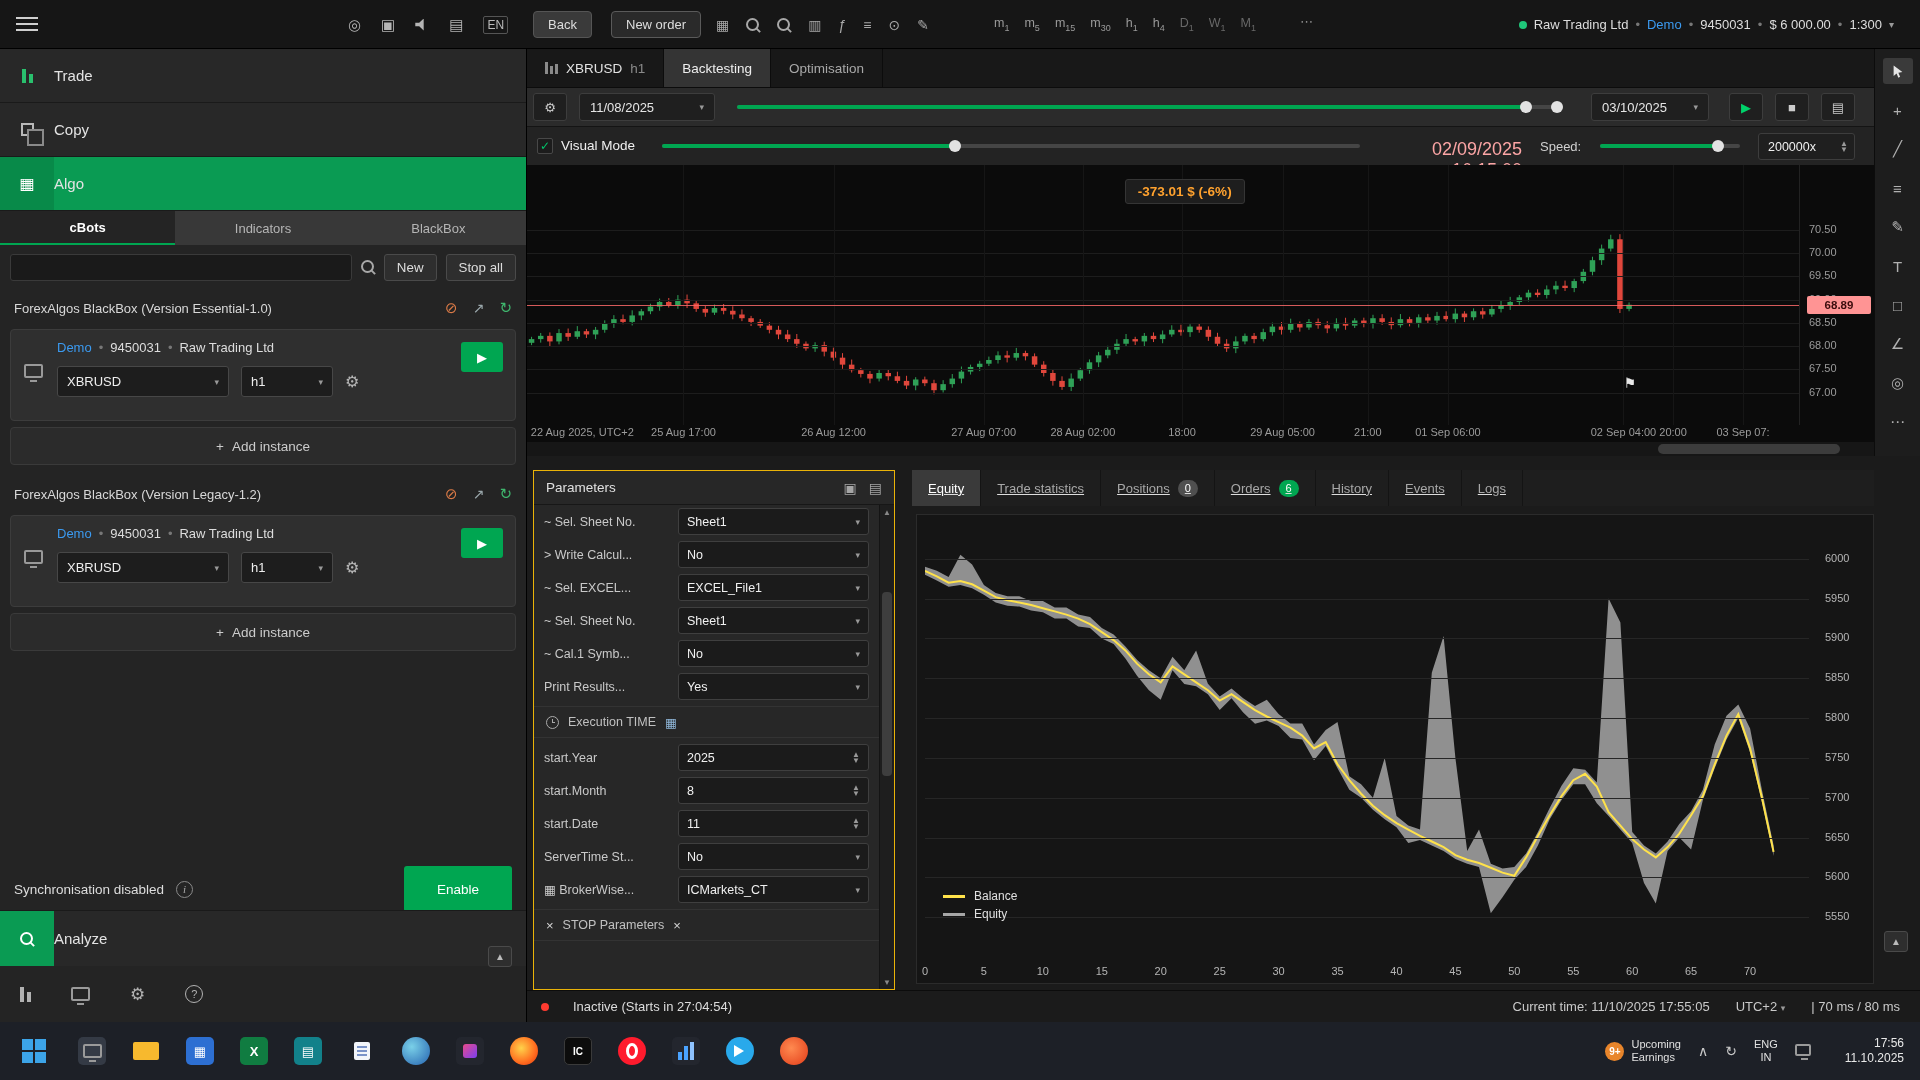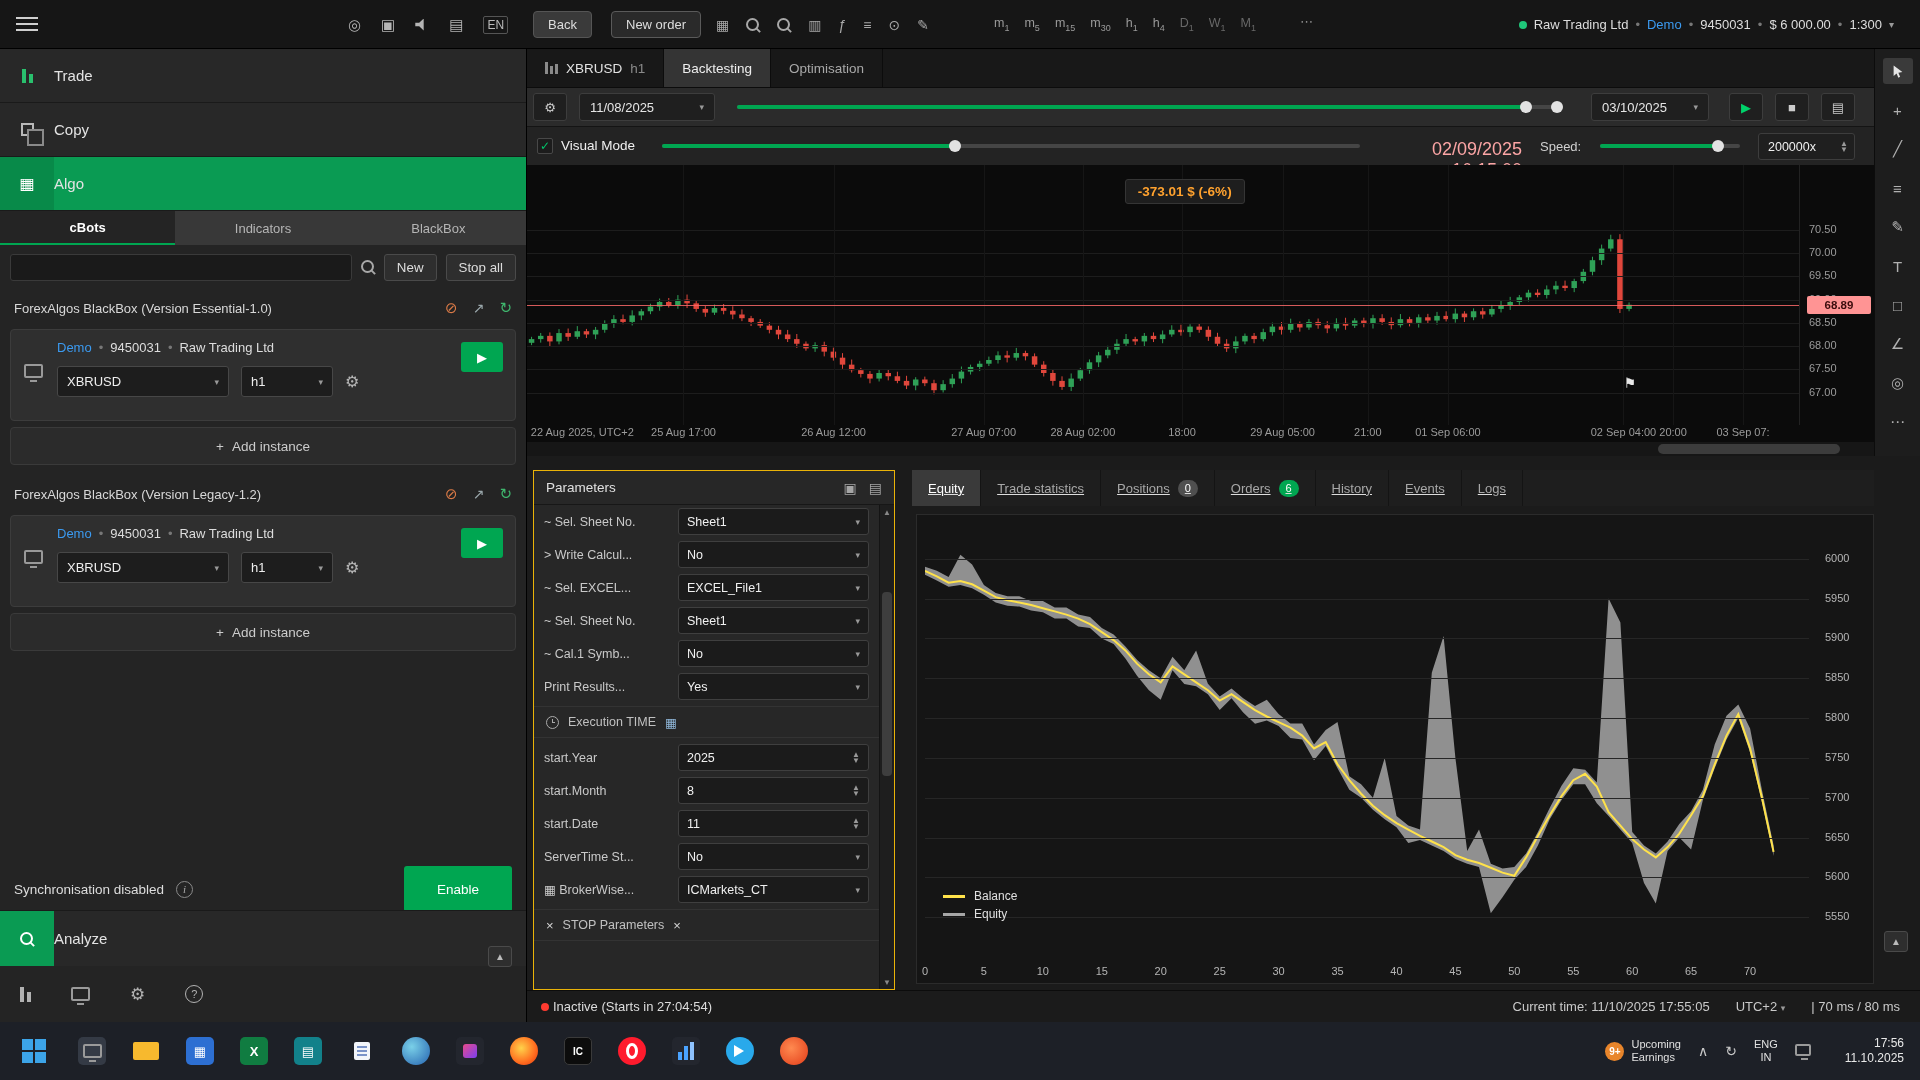--- a/index.html
+++ b/index.html
@@ -145,21 +145,21 @@
   .equity-box { position:absolute; top:44px; left:4px; right:0; bottom:6px; background:#151515; border:1px solid #2b2b2b; }
   .eq-plot { position:absolute; left:8px; top:8px; right:64px; bottom:30px; }
   .eq-hgrid { position:absolute; left:0; right:0; height:1px; background:#262626; }
   .eq-ylab { position:absolute; font-size:11px; color:#b5b5b5; }
   .eq-xlab { position:absolute; bottom:6px; font-size:11px; color:#b5b5b5; transform:translateX(-50%); }
   .legend { position:absolute; left:26px; bottom:58px; z-index:5; }
   .leg-row { display:flex; align-items:center; gap:9px; margin-bottom:4px; font-size:12px; color:#e0e0e0; }
   .leg-swatch { width:22px; height:3px; }
   .panel-collapse { position:absolute; right:12px; bottom:38px; width:24px; height:21px; background:#2e2e2e; border:1px solid #4a4a4a; border-radius:3px; display:flex; align-items:center; justify-content:center; color:#bbb; font-size:10px; cursor:pointer; }
 
-  .statusbar { position:absolute; left:0; right:0; bottom:0; height:32px; background:#1b1b1b; border-top: 1px solid #0c0c0c; display:flex; align-items:center; padding:0 20px 0 14px; gap:4px; font-size:13px; }
+  .statusbar { position:absolute; left:0; right:0; bottom:0; height:32px; background:#1b1b1b; border-top: 1px solid #0c0c0c; display:flex; align-items:center; padding:0 20px 0 14px; gap:24px; font-size:13px; }
   .red-dot { width:8px; height:8px; border-radius:50%; background:#ff3b30; }
   .sb-right { margin-left:auto; display:flex; align-items:center; gap:26px; color:#c9c9c9; }
 
   
   .taskbar { position:absolute; left:0; right:0; bottom:0; height:58px; background:#1d2027; display:flex; align-items:center; z-index:40; }
   .winlogo { display:grid; grid-template-columns:11px 11px; grid-template-rows:11px 11px; gap:2px; margin-left:22px; cursor:pointer; }
   .winlogo i { background:#3ca4e8; }
   .tb-search { margin-left:18px; width:300px; height:38px; background:#2e3440; border:1px solid #3d4453; border-radius:19px; display:flex; align-items:center; gap:10px; padding:0 5px 0 14px; color:#c0c0c0; cursor:pointer; }
   .search-img { margin-left:auto; width:62px; height:28px; border-radius:14px; background:linear-gradient(120deg,#2f7a47,#4f9a58 45%,#2d5f8e); }
   .tb-apps { display:flex; gap:26px; margin-left:32px; align-items:center; }

